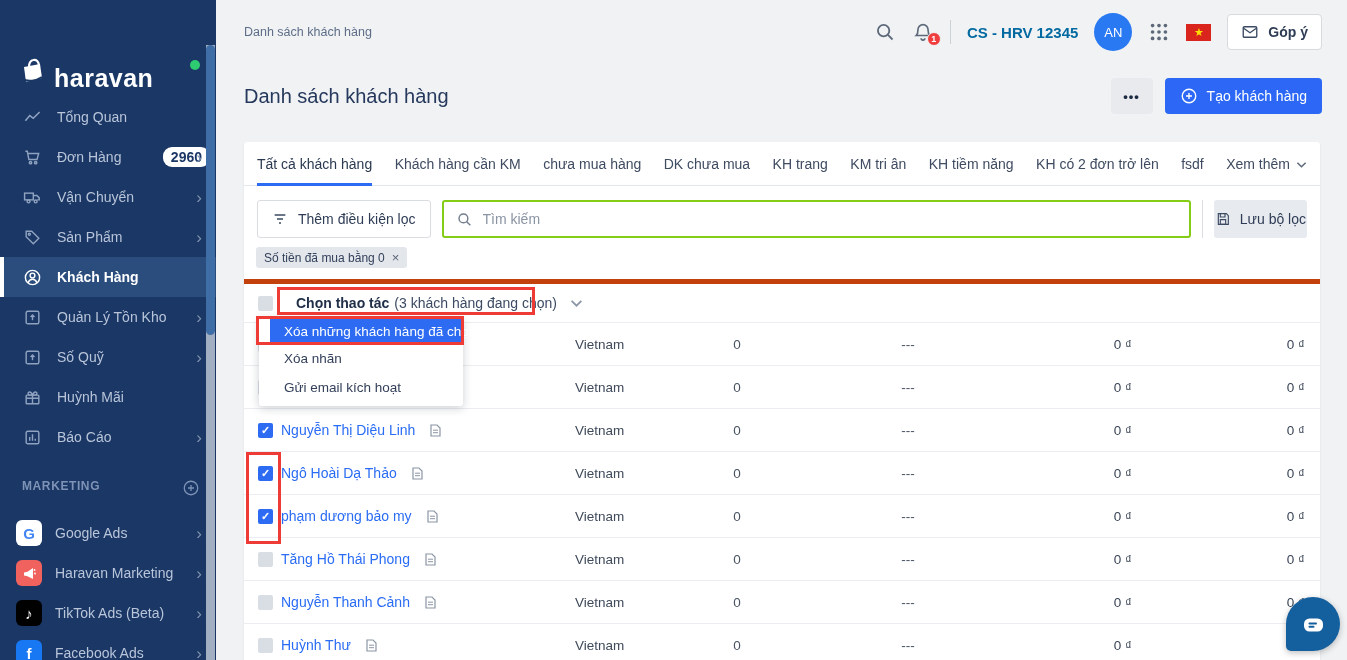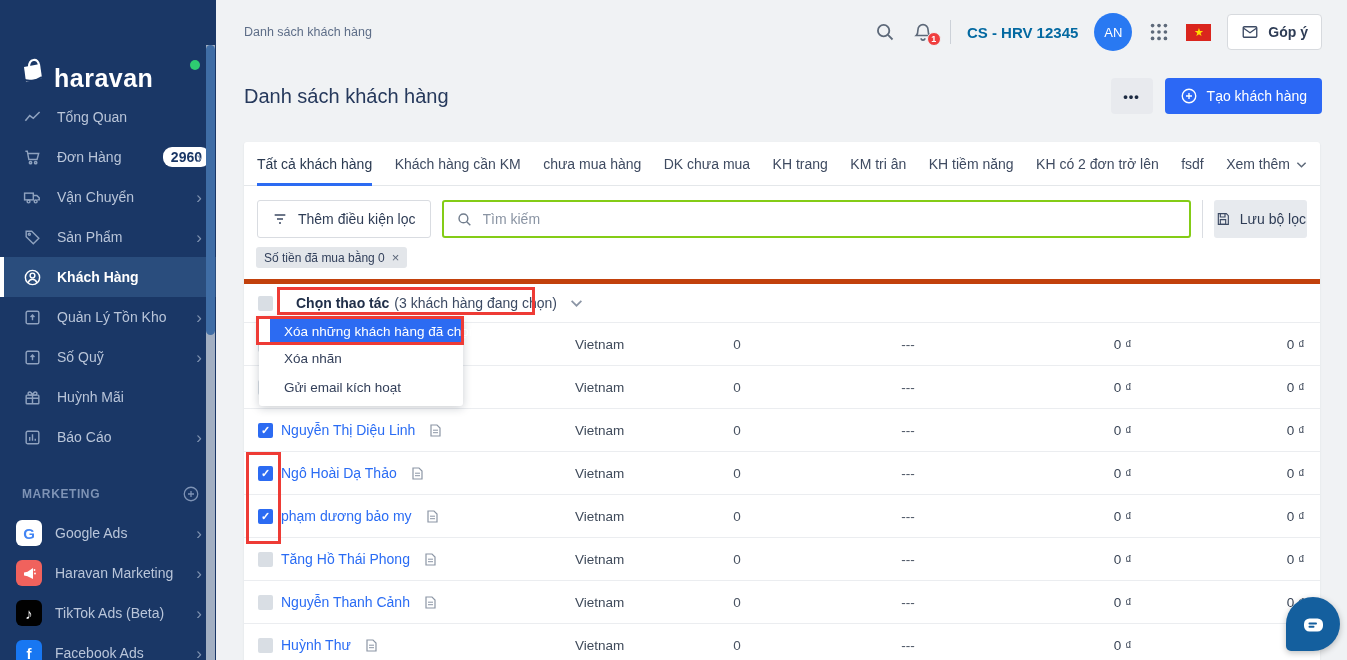--- a/index.html
+++ b/index.html
@@ -13,21 +13,21 @@
   .status-dot { position:absolute; right:16px; top:23px; width:10px; height:10px; border-radius:50%; background:#2ecc71; }
   .side-nav { margin-top:4px; }
   .side-item { height:40px; display:flex; align-items:center; padding-left:22px; color:#b9c5d9; font-size:14px; position:relative; cursor:pointer; }
   .side-item .ic { width:20px; height:20px; margin-right:15px; color:#8fa2bf; display:inline-flex; align-items:center; justify-content:center; }
   .side-item .ic svg { width:19px; height:19px; }
   .side-item.active { background:#2a4d7d; color:#fff; font-weight:bold; }
   .side-item.active::before { content:""; position:absolute; left:0; top:0; bottom:0; width:4px; background:#fff; }
   .side-item.active .ic { color:#fff; }
   .badge-pill { background:#ffffff; color:#1a3766; font-size:14px; font-weight:bold; border-radius:9px; padding:2px 8px; margin-left:auto; margin-right:6px; }
   .chev-r { position:absolute; right:14px; color:#7f92b0; font-size:17px; line-height:1; }
-  .mk-header { display:flex; align-items:center; padding:0 16px 0 22px; margin-top:22px; height:30px; color:#7e93b5;gap:28px; }
+  .mk-header { display:flex; align-items:flex-start; padding:0 16px 0 22px; margin-top:22px; height:30px; color:#7e93b5;gap:28px; }
   .mk-title { font-size:12px; font-weight:bold; letter-spacing:.6px; }
   .mk-plus { margin-left:auto; width:18px; height:18px; }
   .mk-plus svg { width:18px; height:18px; color:#7e93b5; }
   .app-ic { width:26px; height:26px; border-radius:6px; margin-right:13px; display:inline-flex; align-items:center; justify-content:center; font-weight:bold; flex:none; }
   .side-item.mk { padding-left:16px; }
   
   .sb-track { position:absolute; right:1px; top:45px; width:9px; height:615px; background:#a2afc2; z-index:11; }
   .sb-thumb { position:absolute; right:1px; top:45px; width:9px; height:290px; background:#3f6da5; border-radius:5px; z-index:12; }
 
   

